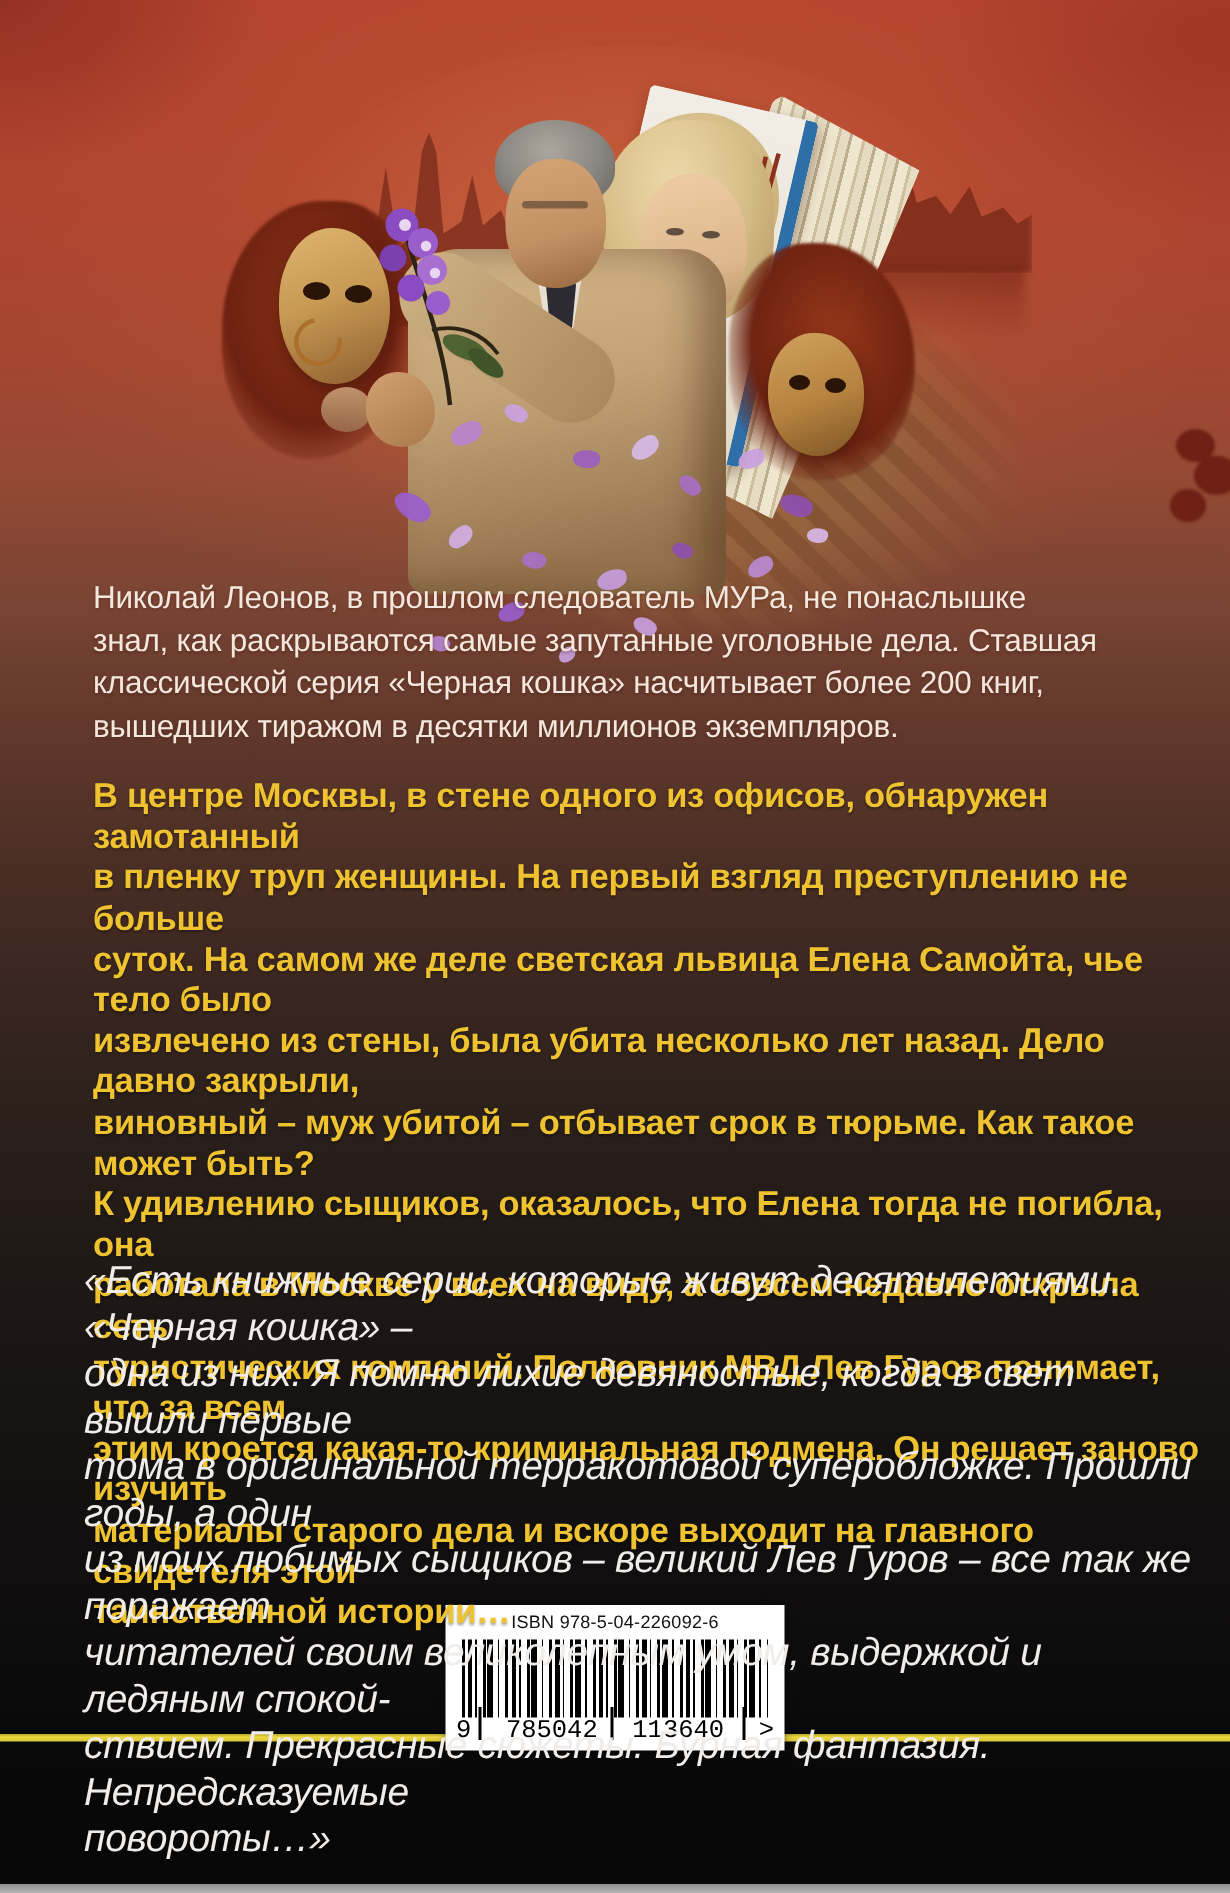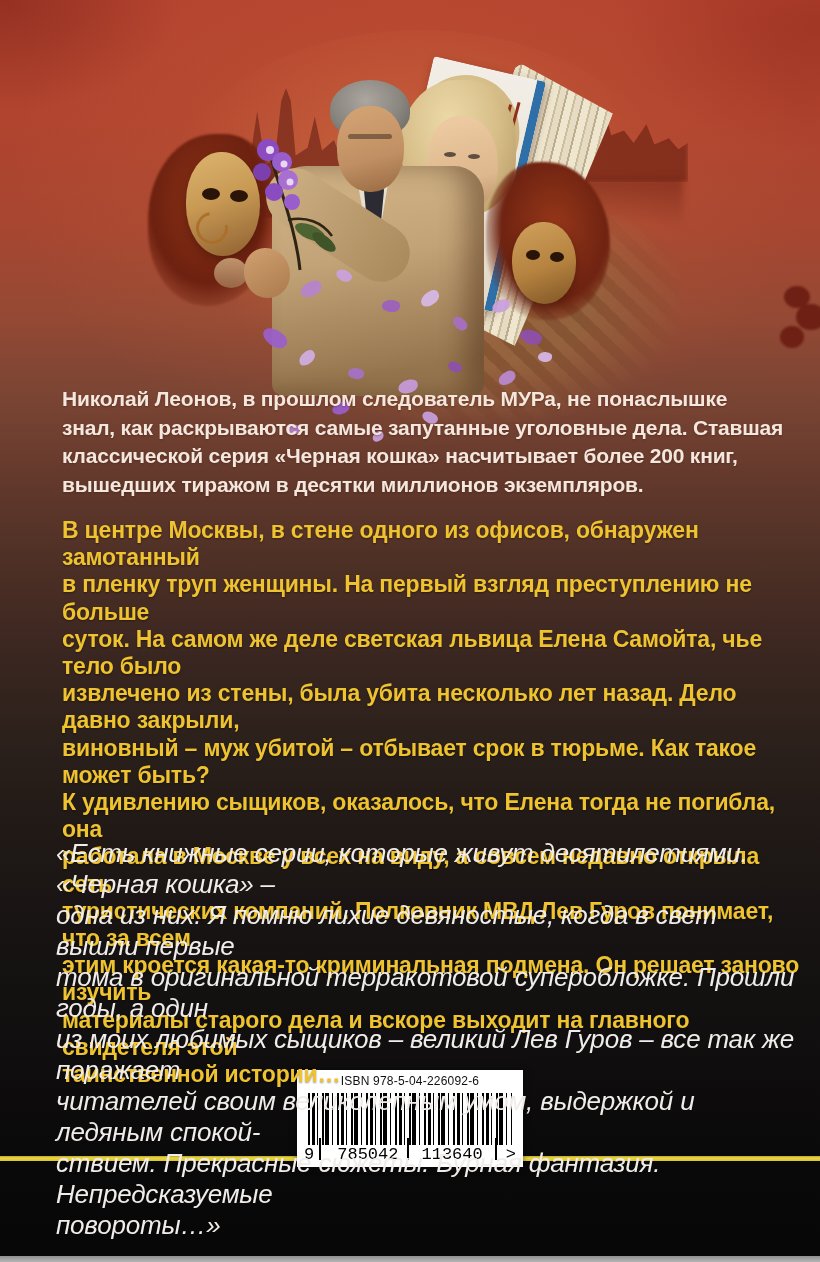--- a/index.html
+++ b/index.html
@@ -94,21 +94,21 @@
   .orchid-right-edge{left:780px;top:286px;width:46px;height:74px;filter:blur(1px);}
   .orchid-right-edge b{position:absolute;border-radius:50%;background:#6e2014;display:block;}
   .ore1{left:4px;top:0;width:26px;height:22px;}
   .ore2{left:16px;top:18px;width:30px;height:26px;}
   .ore3{left:0;top:40px;width:24px;height:22px;}
   
   .petal{border-radius:62% 38% 55% 45%;opacity:.92;}
   
   .textblock{position:absolute;z-index:5;white-space:pre-line;}
   .annotation{left:62px;top:364px;width:740px;font-size:21px;line-height:28.5px;letter-spacing:-0.2px;
-    color:#f4e7dd;text-shadow:0 1px 2px rgba(60,20,10,.35);font-weight:bold;}
+    color:#f4e7dd;text-shadow:0 1px 2px rgba(60,20,10,.35);}
   .synopsis{left:62px;top:494px;width:740px;font-size:23px;line-height:27.2px;letter-spacing:-0.2px;
     font-weight:bold;color:var(--synopsis-text,#eec32f);text-shadow:0 1px 2px rgba(0,0,0,.4);}
   .quote{left:56px;top:812px;width:745px;font-size:26px;line-height:31px;letter-spacing:-0.2px;
     font-style:italic;color:#f0ece9;}
   .attribution{position:absolute;left:210px;top:1000px;z-index:6;font-size:25px;font-weight:bold;
     letter-spacing:1.5px;color:#ffffff;font-style:normal;white-space:nowrap;}
   
   .gold-line{position:absolute;left:0;top:1156px;width:820px;height:5px;z-index:2;
     background:linear-gradient(180deg,#b9a52e,var(--accent-line,#ecd83f) 40%,#d8c436);}
   .barcode-box{position:absolute;left:297px;top:1070px;width:226px;height:97px;background:#ffffff;z-index:4;

